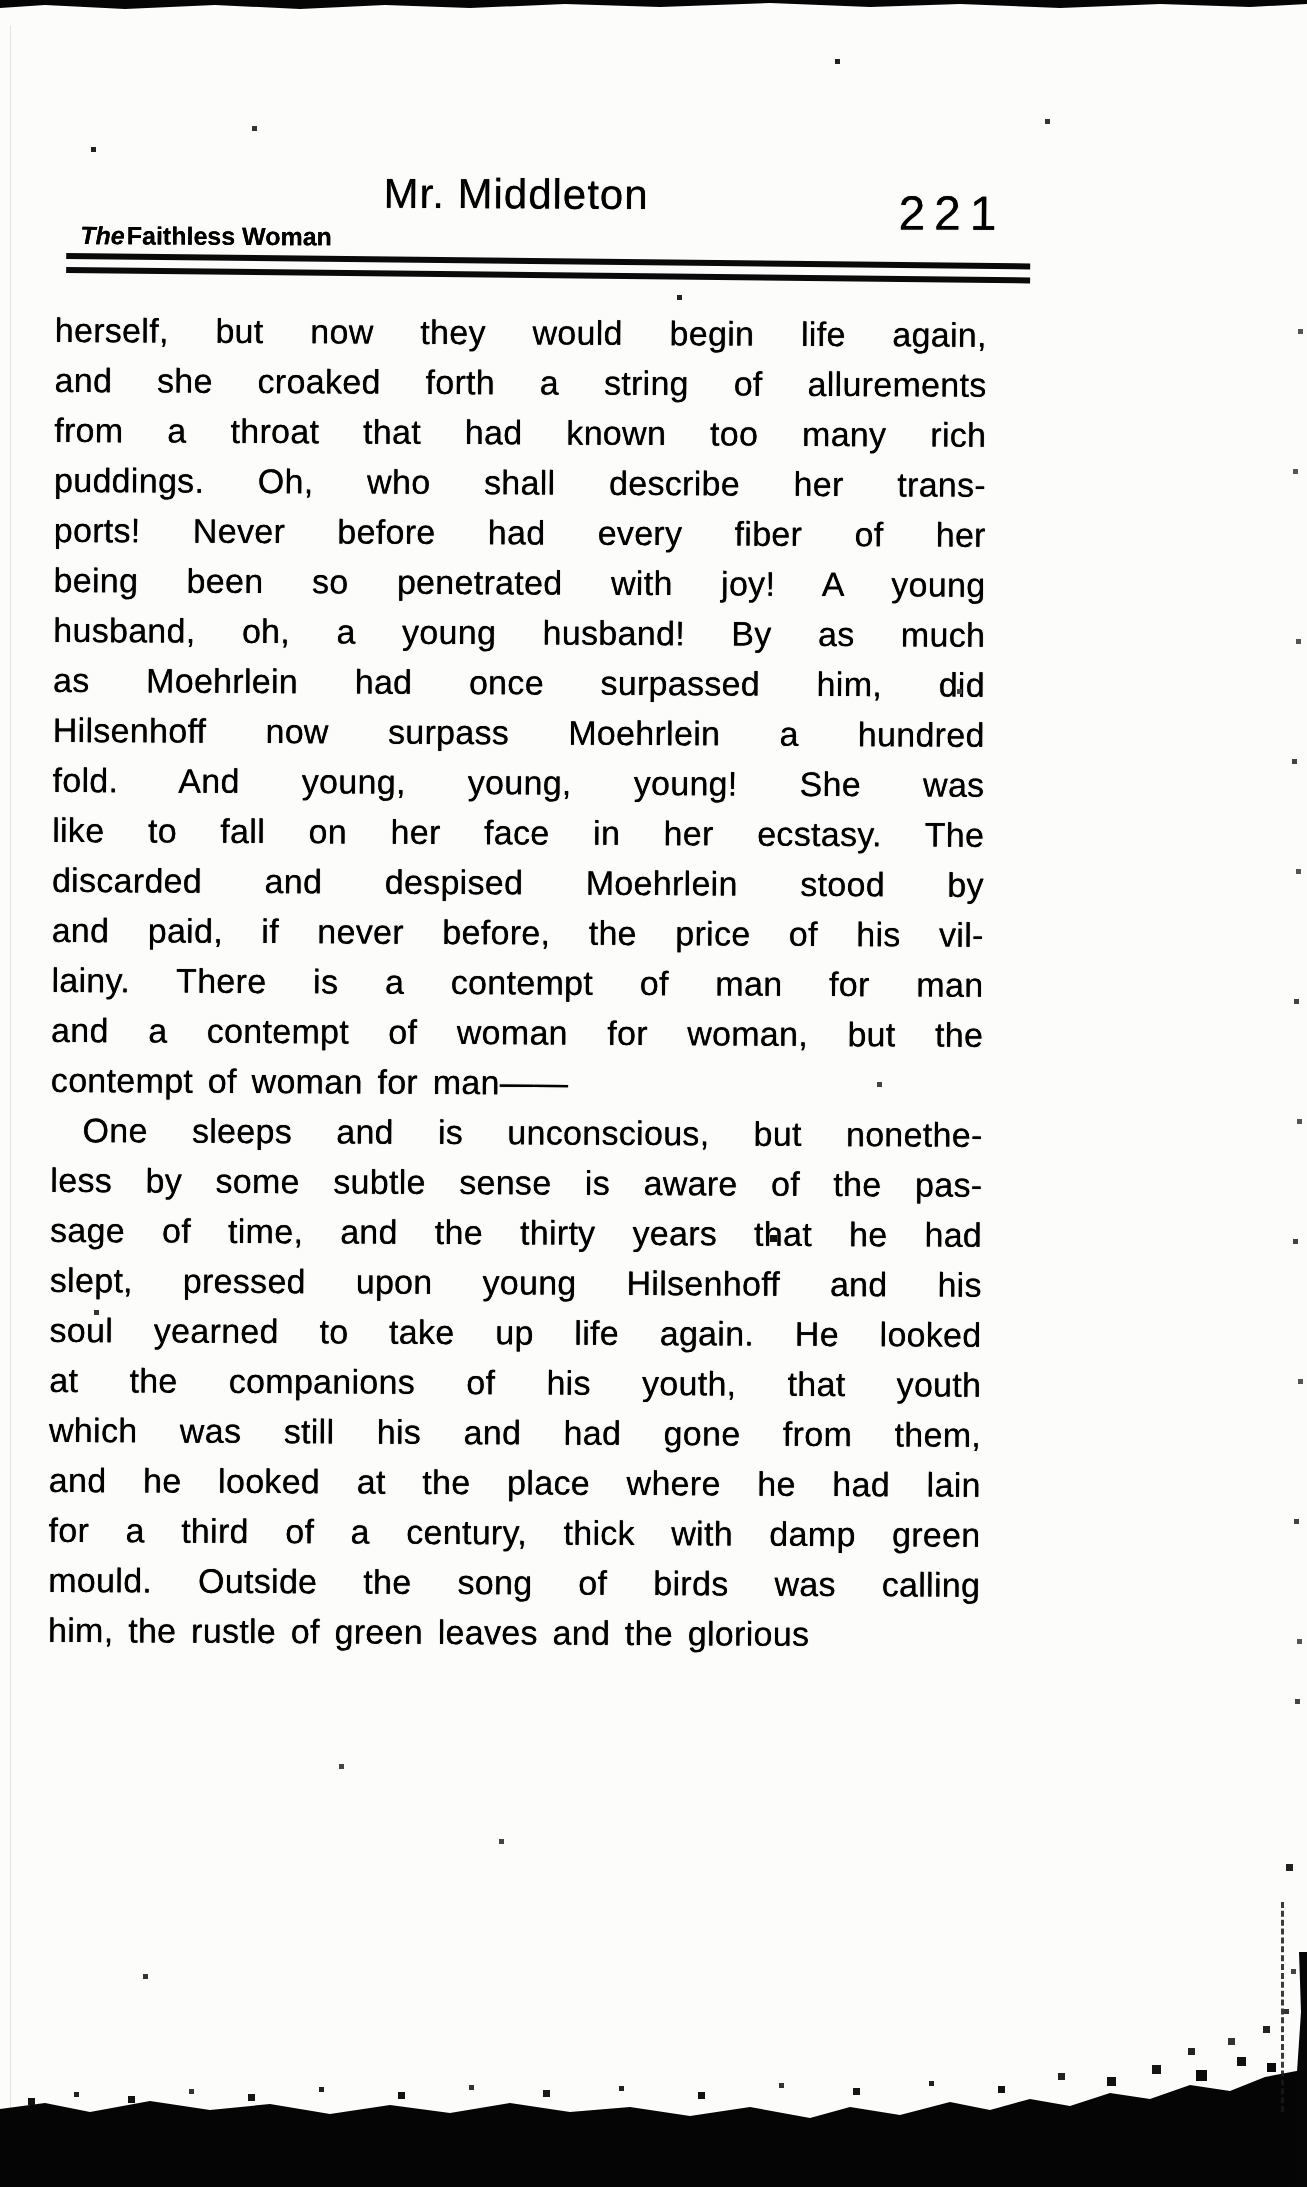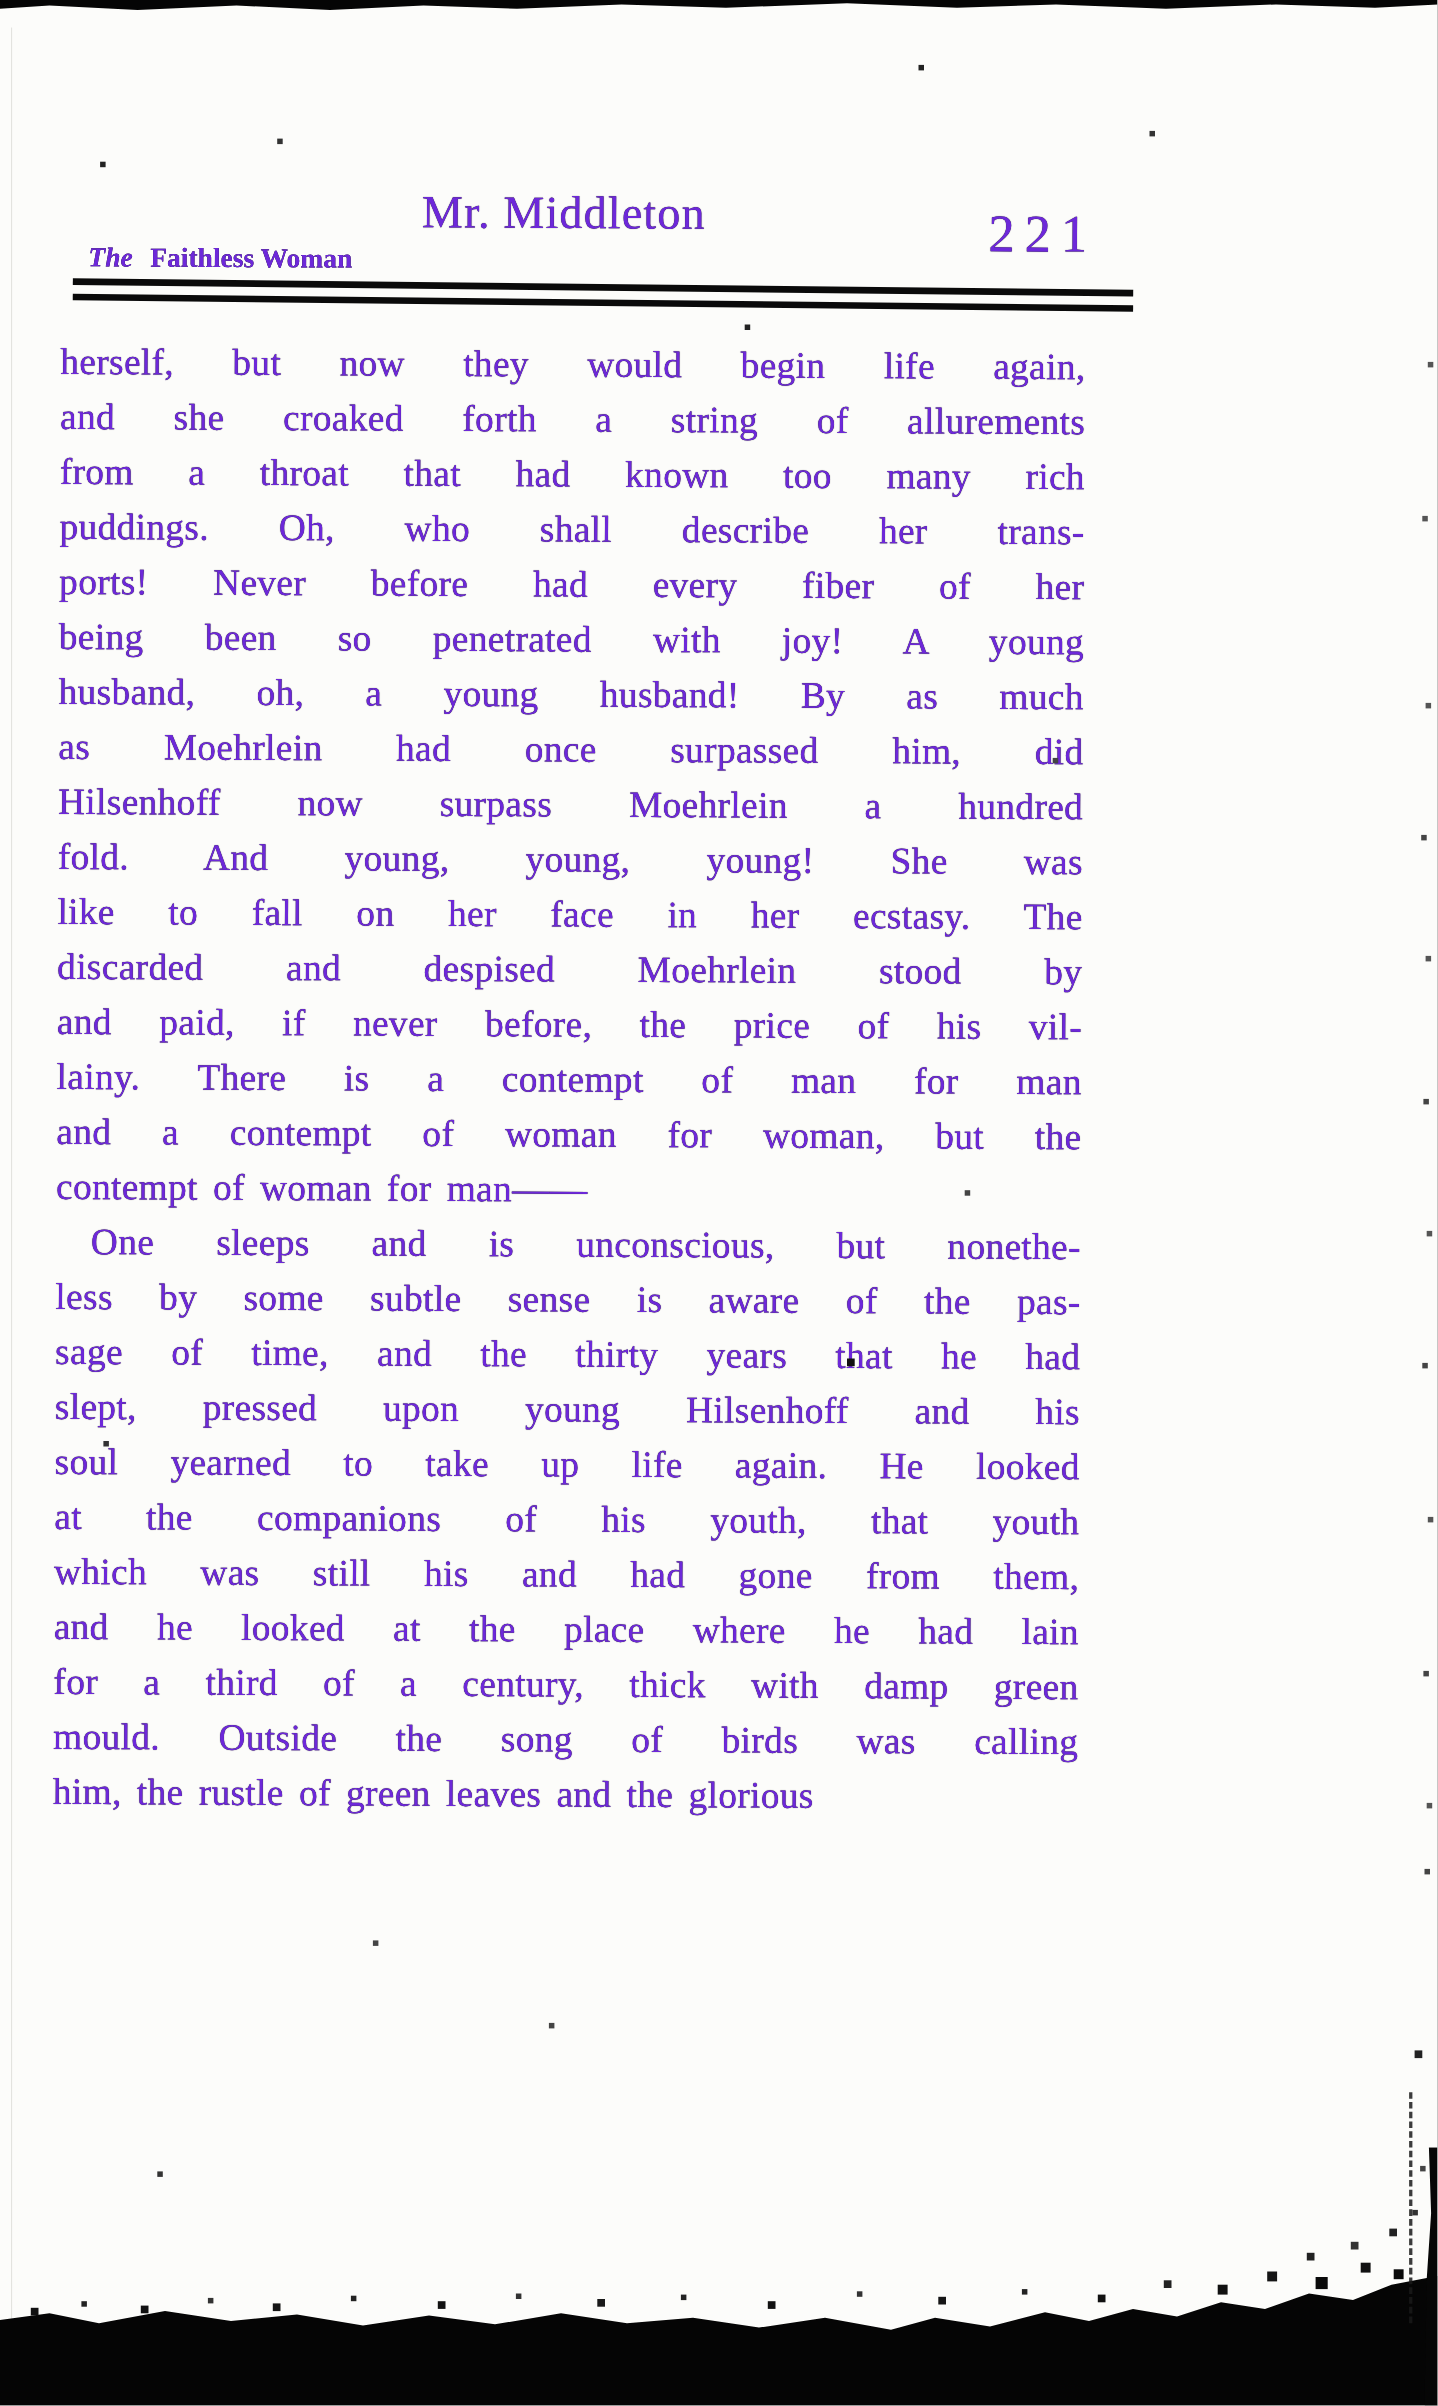--- a/index.html
+++ b/index.html
@@ -1,22 +1,22 @@
 <!DOCTYPE html>
 <html><head>
 <meta charset="utf-8">
 <style>
   html,body{margin:0;padding:0;background:#888;}
   .page{
     position:relative;
     width:1307px;height:2187px;
     background:#fcfcfa;
     overflow:hidden;
-    font-family:Liberation Serif, serif;
-    color:#6d28d9;
+    font-family:Liberation Sans, sans-serif;
+    color:#000000;
   }
   .content{
     position:absolute;left:0;top:0;width:1307px;height:2187px;
     transform:rotate(0.3deg);
     transform-origin:60px 300px;
   }
   .chapter-title{
     position:absolute;left:383px;top:168px;
     font-size:42px;font-weight:400;white-space:nowrap;
     letter-spacing:1px;
@@ -25,21 +25,21 @@
   .page-number{
     position:absolute;left:898px;top:181px;
     font-size:48px;letter-spacing:9px;
     text-shadow:0 0 0.7px #000;
   }
   .running-title{
     position:absolute;left:80px;top:221px;
     font-size:25px;font-weight:bold;white-space:nowrap;
     text-shadow:0 0 0.5px #000;
   }
-  .running-title .rt-the{font-style:italic;margin-right:16px;}
+  .running-title .rt-the{font-style:italic;margin-right:2px;}
   .rule{
     position:absolute;left:66px;width:964px;height:6px;
     background:#0a0a0a;
     transform:rotate(0.32deg);
     transform-origin:left center;
   }
   .rule-1{top:253px;}
   .rule-2{top:267px;}
   .body-text{
     position:absolute;left:55px;top:305px;width:932px;

